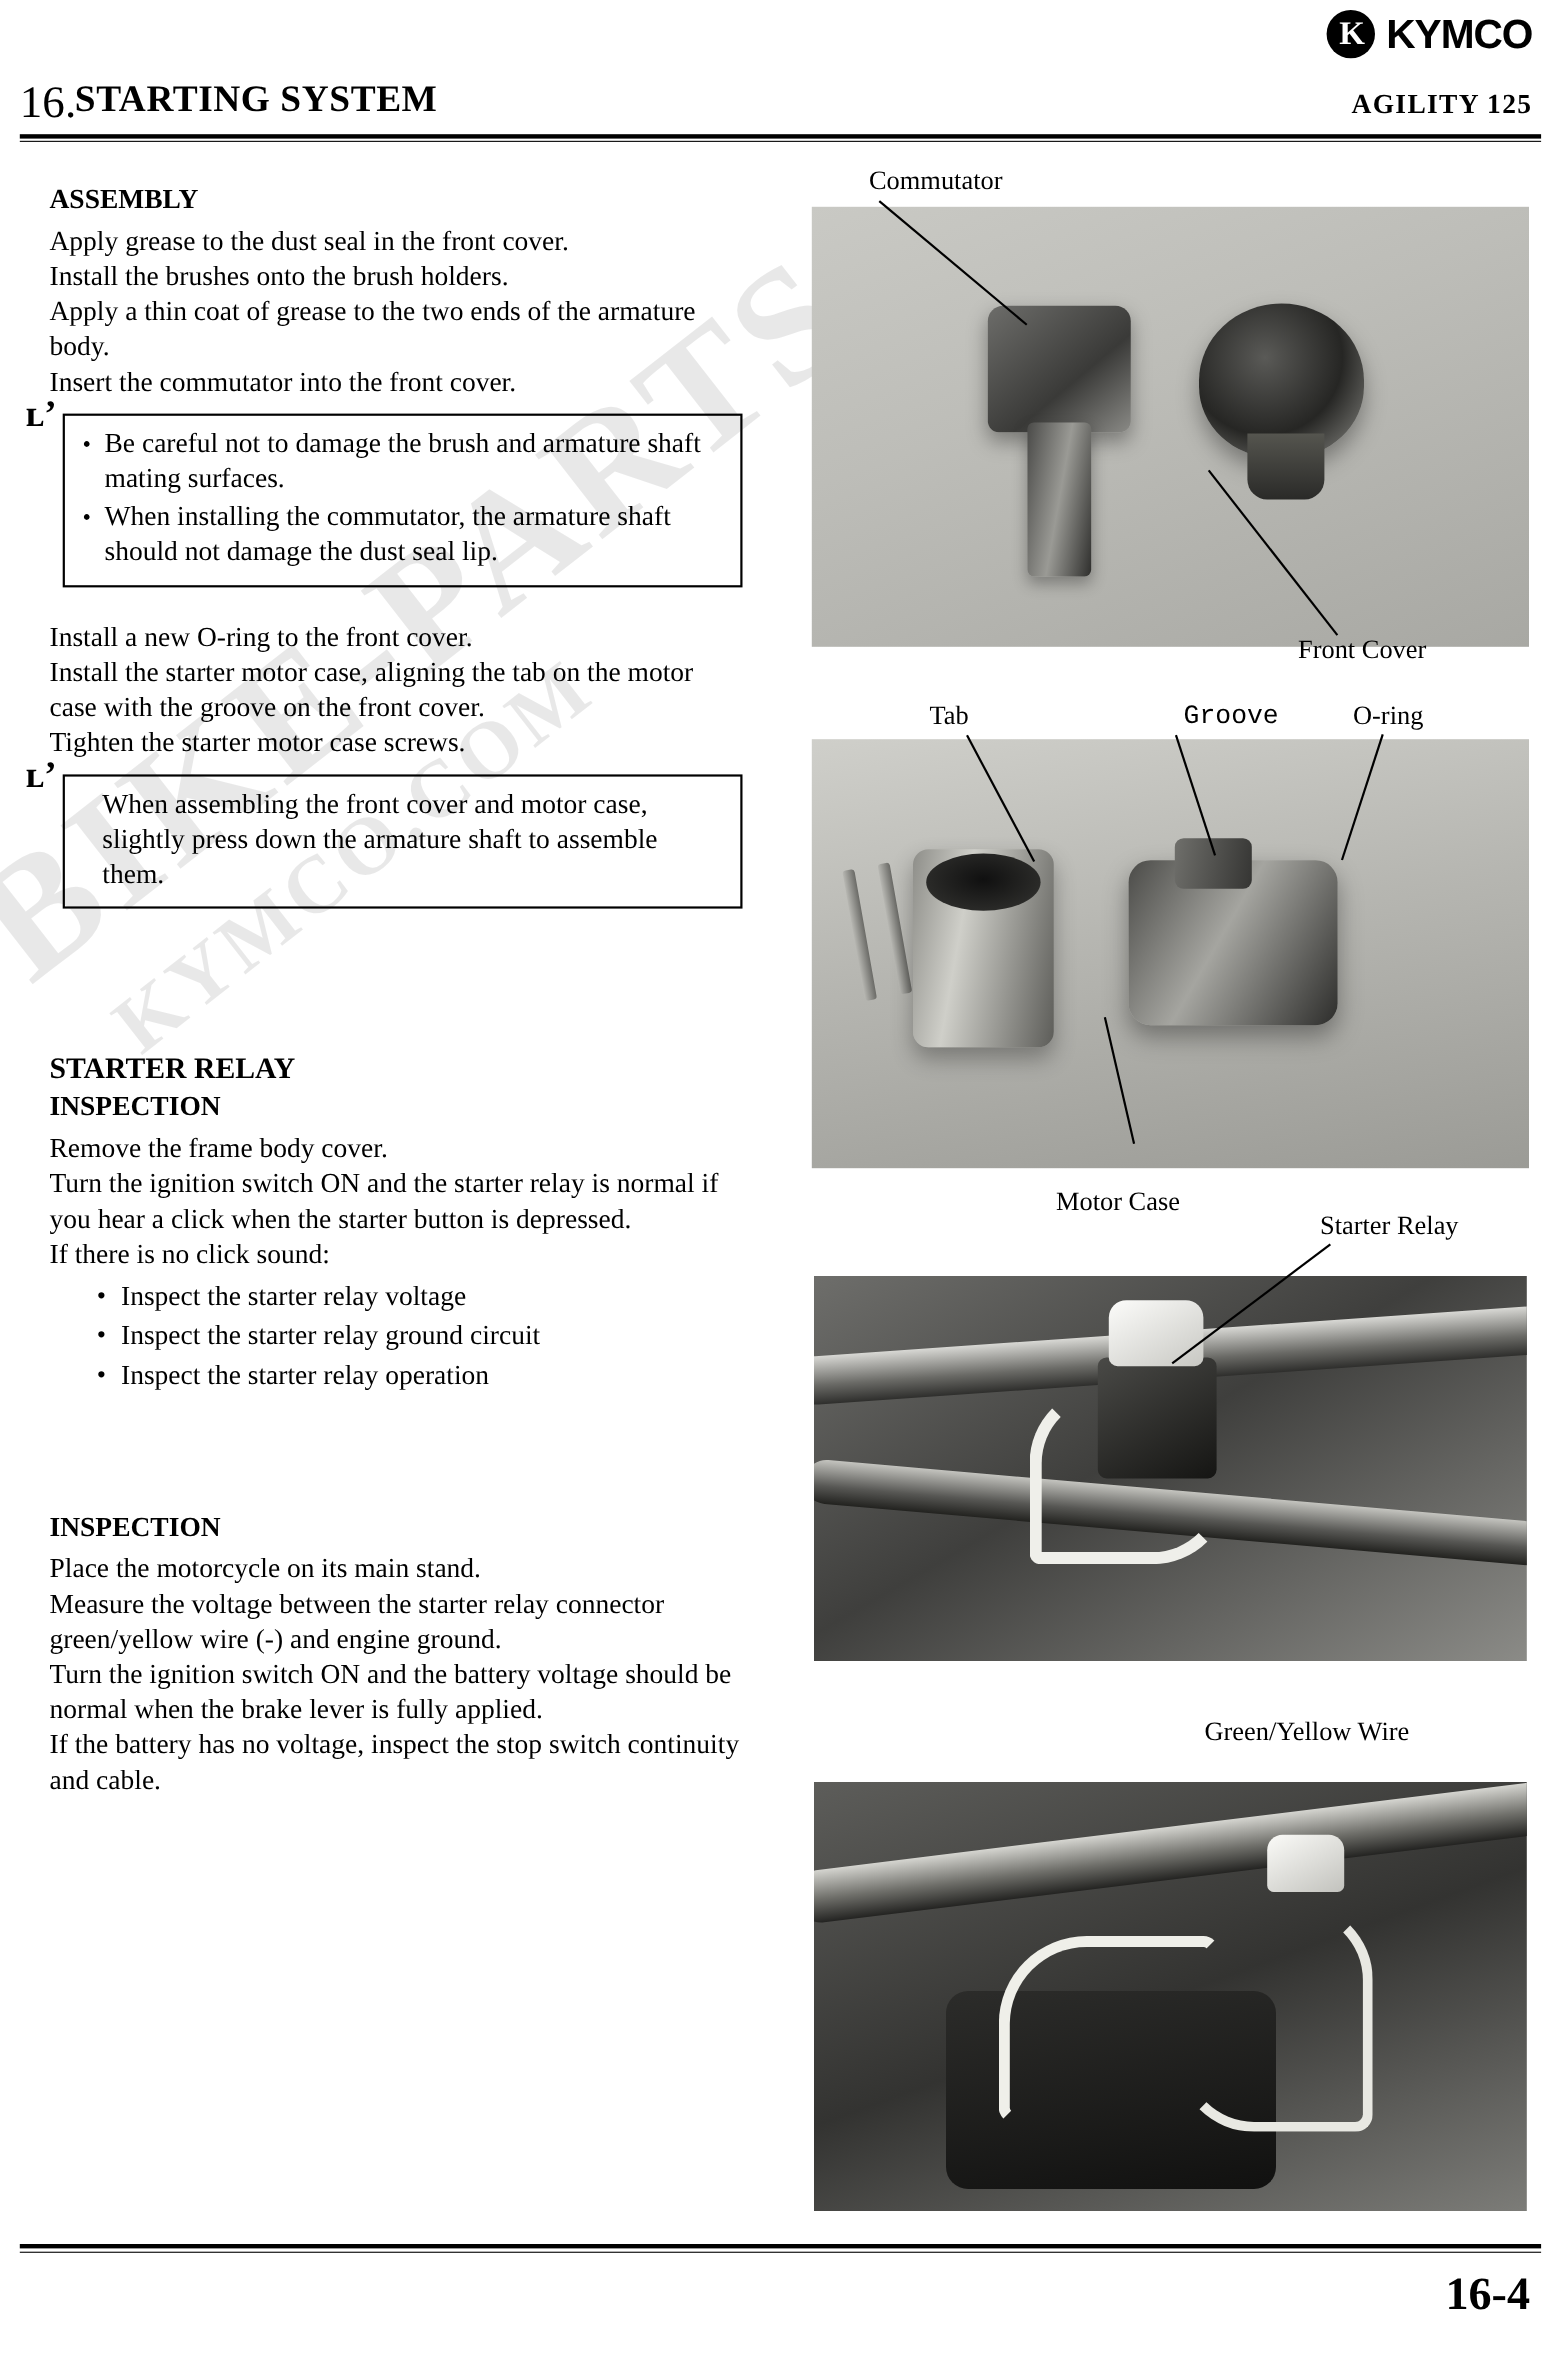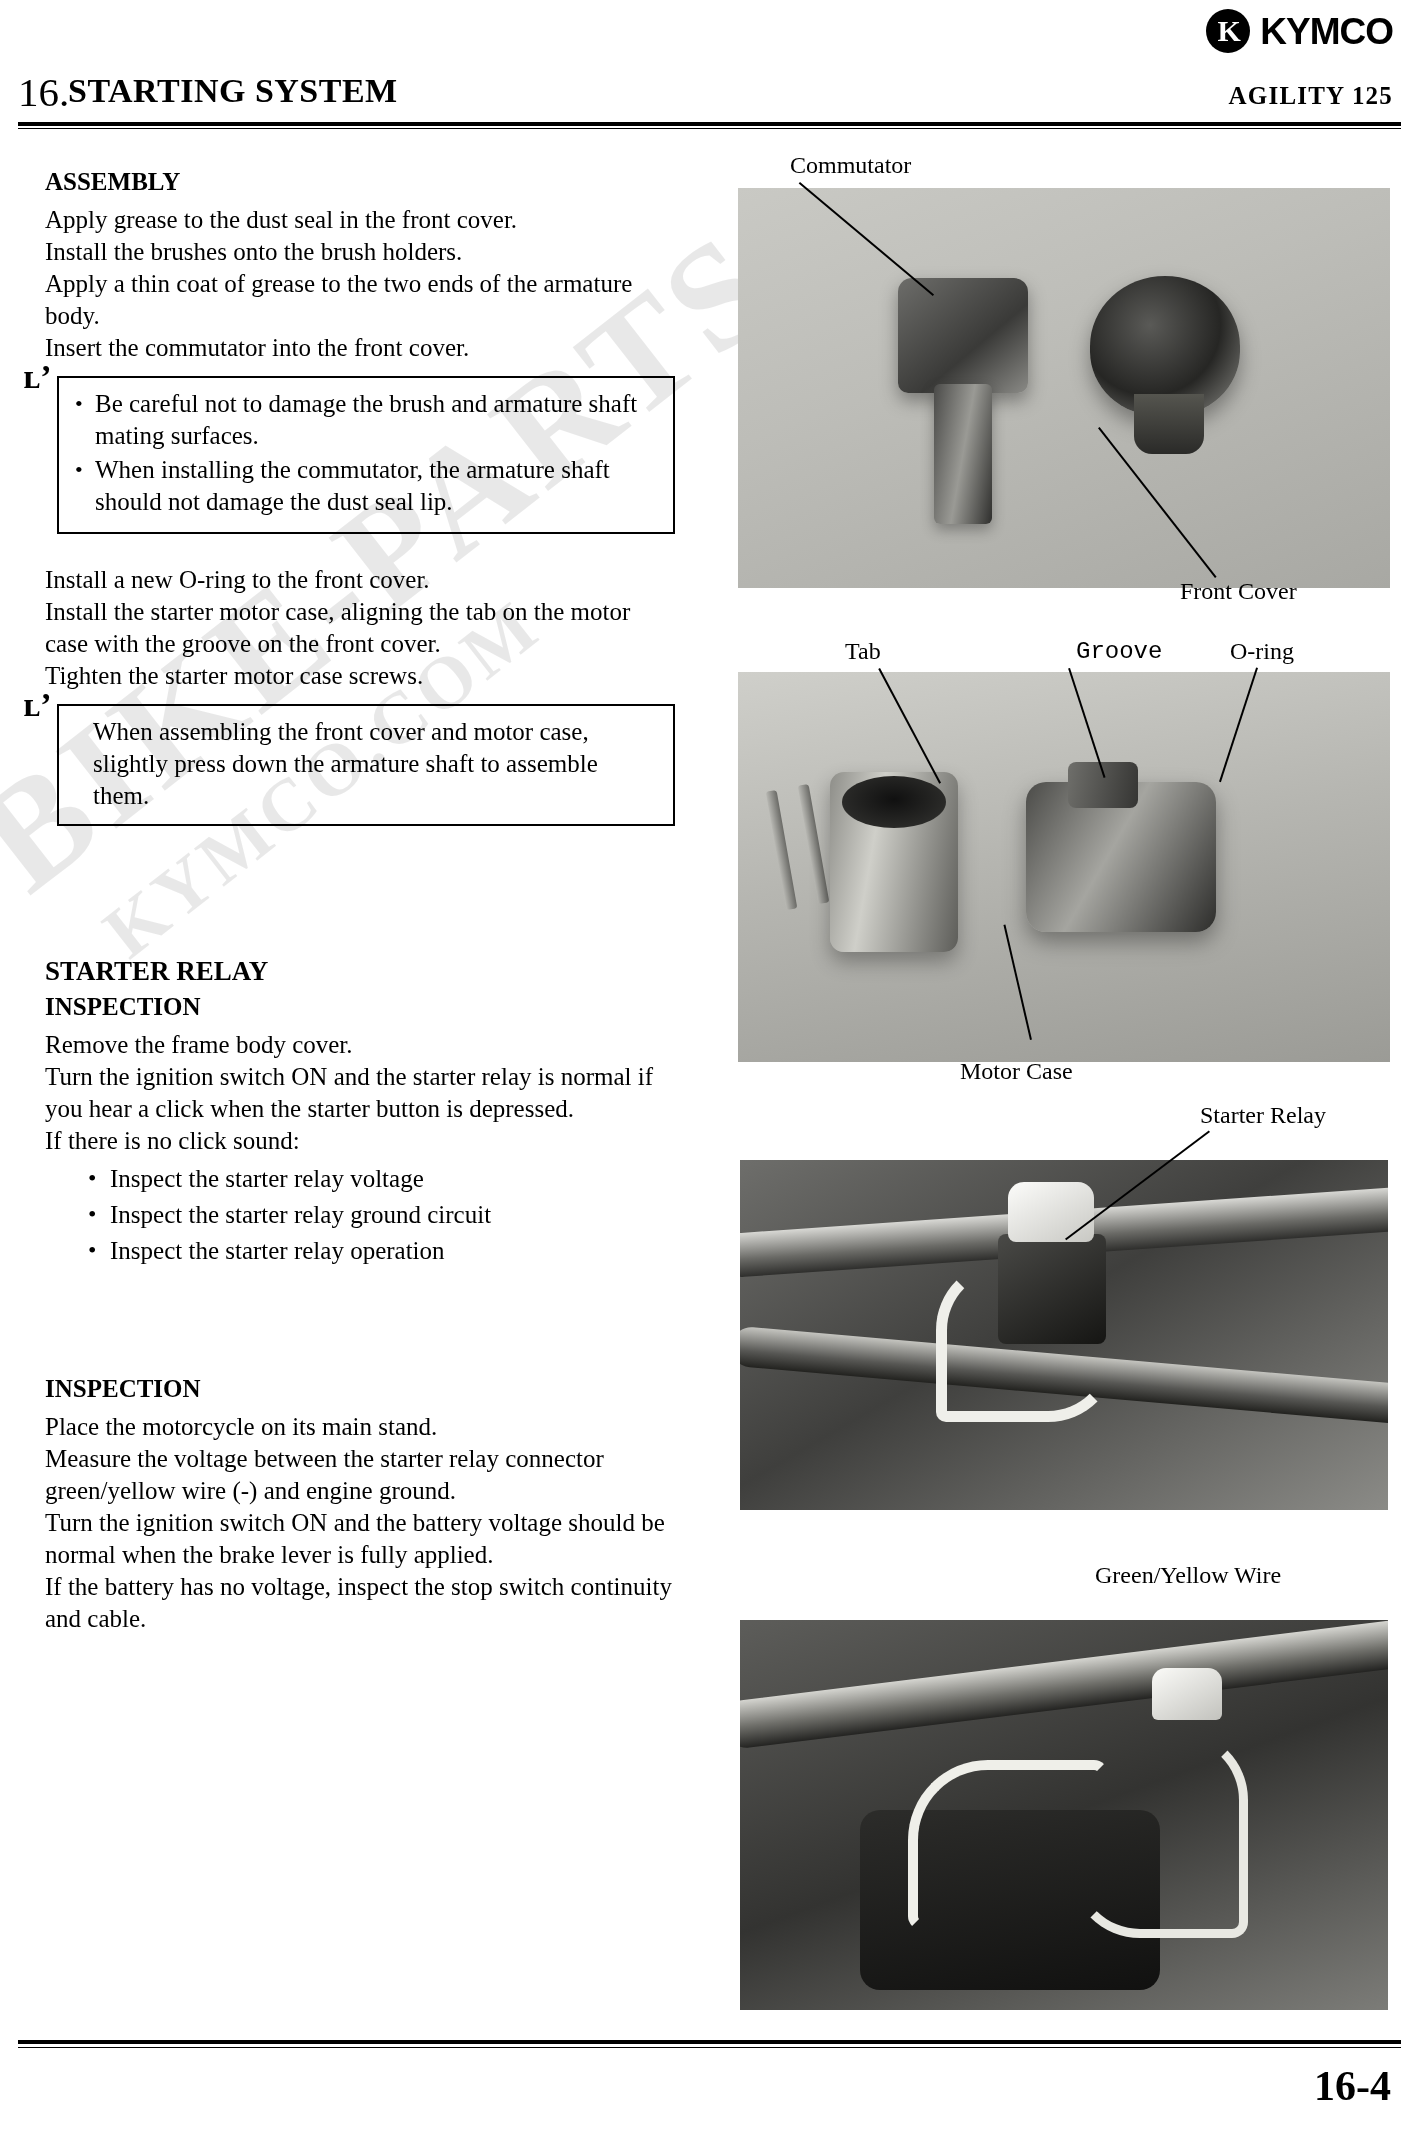--- a/index.html
+++ b/index.html
@@ -497,21 +497,21 @@
   <div class="fig" id="fig2">
     <div class="screw1"></div>
     <div class="screw2"></div>
     <div class="case"></div>
     <div class="case-in"></div>
     <div class="arm"></div>
     <div class="arm2"></div>
   </div>
 
   <div class="leader" style="left:1030px; top:1040px; width:118px; transform:rotate(-103deg);"></div>
-  <div class="fig-label" style="left:960px; top:1058px;">Motor Case</div>
+  <div class="fig-label" style="left:960px; top:1080px;">Motor Case</div>
 
   <div class="fig-label" style="left:1200px; top:1102px;">Starter Relay</div>
   <div class="leader" style="left:1210px; top:1132px; width:180px; transform:rotate(143deg);"></div>
 
   <div class="fig" id="fig3">
     <div class="tube1"></div>
     <div class="tube2"></div>
     <div class="relay-body"></div>
     <div class="relay"></div>
     <div class="wire"></div>

